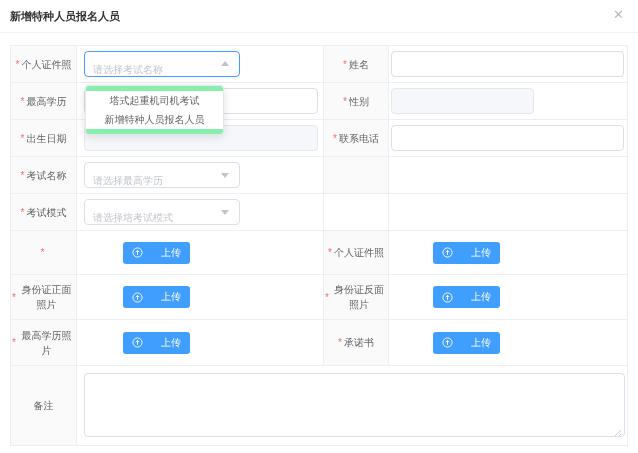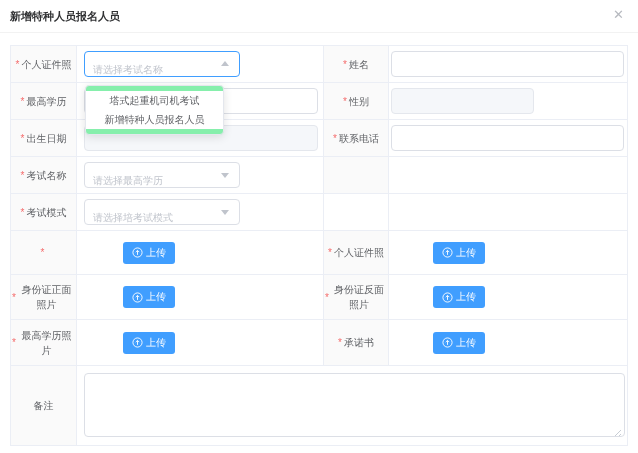--- a/index.html
+++ b/index.html
@@ -71,21 +71,21 @@
     box-shadow: 0 2px 10px rgba(0,0,0,0.12);
     padding: 5px 0; z-index: 30; text-align: center;
   }
   .dropdown .option {
     font-size: 10px; color: #606266; line-height: 19px; padding: 0 12px;
     white-space: nowrap; cursor: pointer; background: #fff;
   }
 
   
   .upload-btn {
-    display: inline-flex; align-items: center; gap: 3px;
+    display: inline-flex; align-items: center; gap: 18px;
     height: 22px; padding: 0 9px;
     background: #409EFF; color: #fff; border: none; border-radius: 3px;
     font-size: 10px; cursor: pointer; font-family: "Liberation Sans", sans-serif;
   }
   .upload-btn svg { display: block; }
 
   
   .remark-wrap { padding: 7px 4px 7px 7px; display: block; }
   .ta {
     width: 541px; height: 64px; resize: none;

